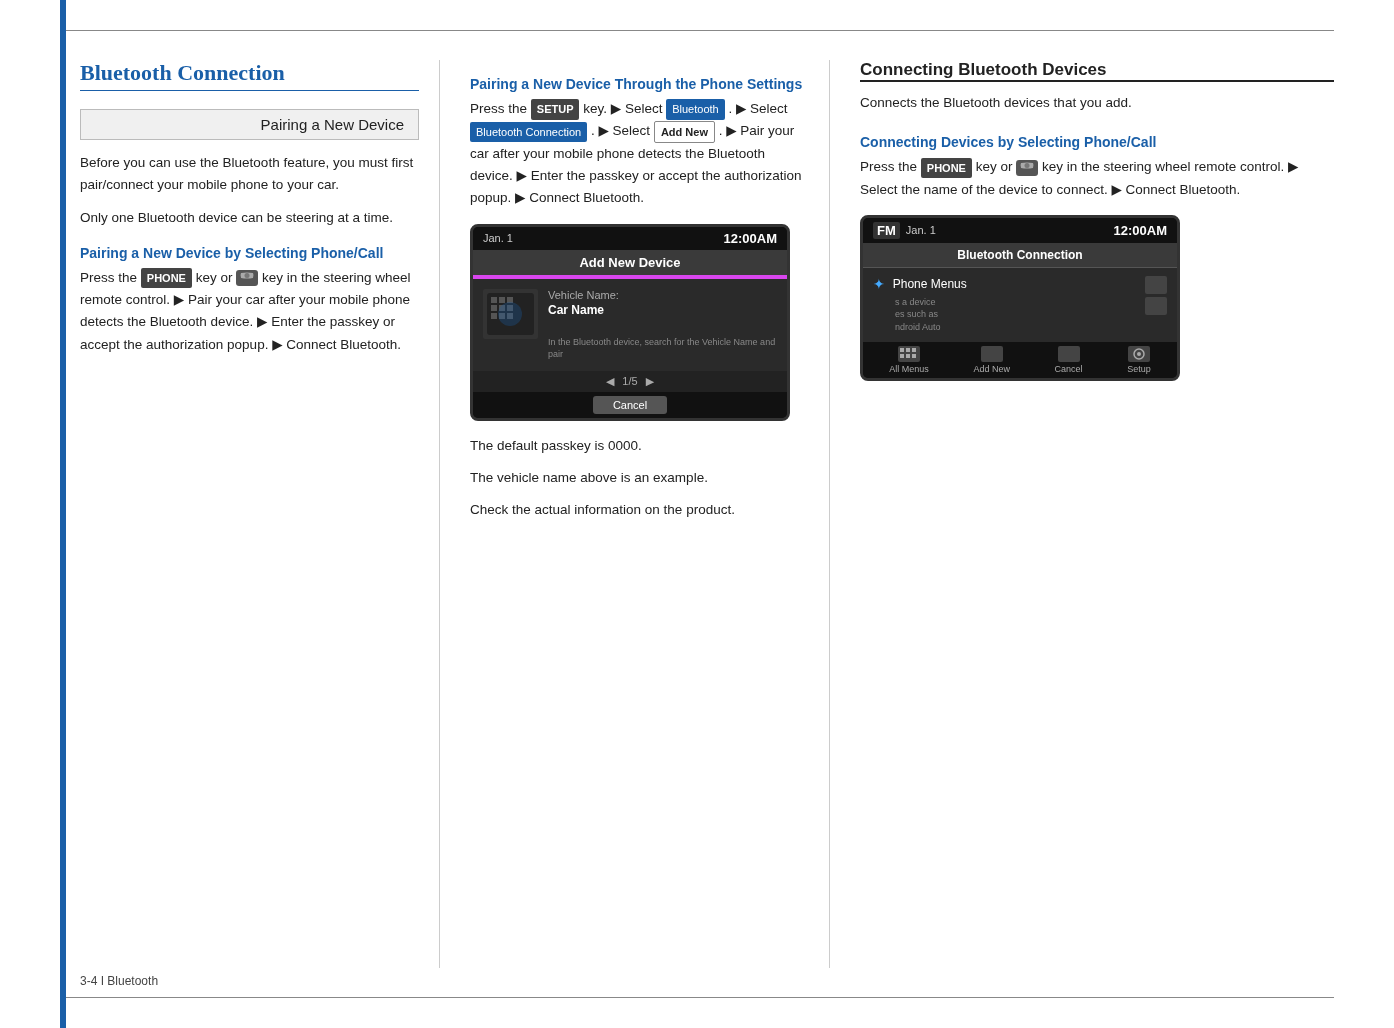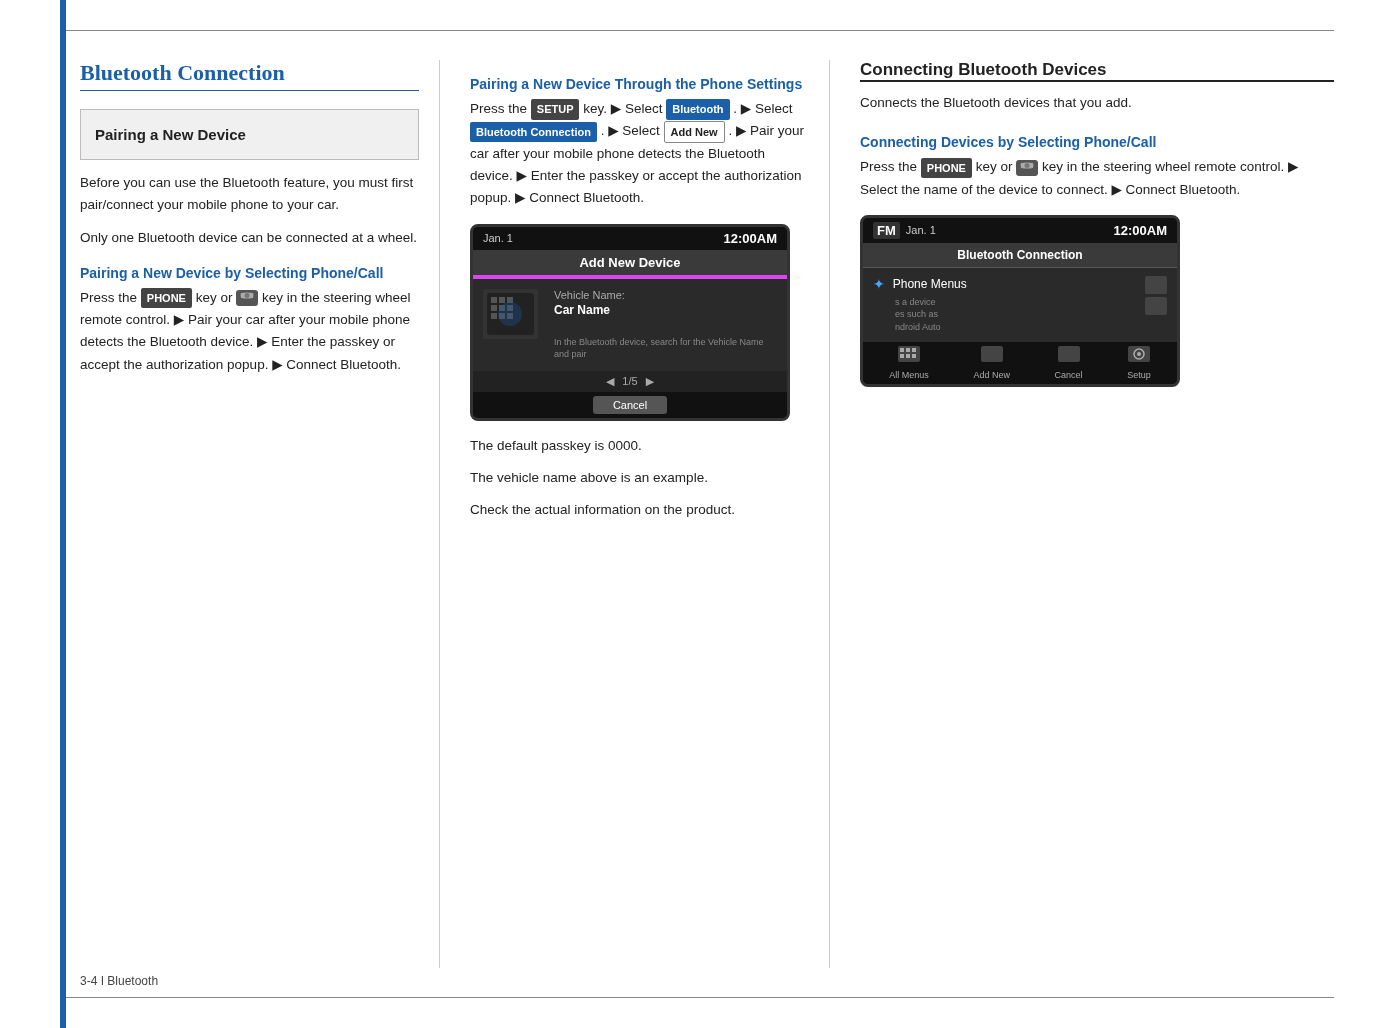--- a/index.html
+++ b/index.html
@@ -84,25 +84,26 @@
       border-bottom: 1px solid #1a5fa8;
       padding-bottom: 4px;
       margin-bottom: 18px;
       font-family: Georgia, serif;
     }
 
     
     .subsection-box {
       background: #f0f0f0;
       border: 1px solid #bbb;
-      padding: 16px 14px;
+      padding: 6px 14px;
       margin-bottom: 12px;
       font-size: 15px;
-      font-weight: bold;
+      font-weight: normal;
       color: #222;
+      text-align: right;
     }
 
     .body-text {
       font-size: 13.5px;
       line-height: 1.65;
       color: #222;
       margin-bottom: 10px;
     }
 
     .subsection-title {
@@ -124,21 +125,21 @@
       font-weight: bold;
       vertical-align: middle;
     }
     .badge-blue {
       display: inline-block;
       background: #1a5fa8;
       color: #fff;
       font-size: 11px;
       padding: 1px 6px;
       border-radius: 2px;
-      font-weight: bold;
+      font-weight: normal;
       vertical-align: middle;
       text-align: right;
     }
     .badge-outline {
       display: inline-block;
       background: #fff;
       color: #222;
       font-size: 11px;
       padding: 1px 6px;
       border-radius: 2px;
@@ -184,21 +185,21 @@
       color: #fff;
       text-align: center;
       padding: 5px;
       font-size: 13px;
       font-weight: bold;
       border-bottom: 4px solid #d946ef;
     }
     .screen-content {
       display: flex;
       padding: 10px;
-      gap: 16px;
+      gap: 10px;
     }
     .screen-sidebar {
       width: 55px;
       display: flex;
       flex-direction: column;
       gap: 4px;
     }
     .screen-sidebar-item {
       background: #444;
       height: 14px;
@@ -307,21 +308,21 @@
     .bt-footer {
       background: #111;
       display: flex;
       justify-content: space-around;
       padding: 4px;
     }
     .bt-footer-item {
       display: flex;
       flex-direction: column;
       align-items: center;
-      gap: 8px;
+      gap: 2px;
     }
     .bt-footer-icon {
       width: 22px;
       height: 16px;
       background: #444;
       border-radius: 2px;
     }
     .bt-footer-label {
       color: #aaa;
       font-size: 9px;
@@ -371,21 +372,21 @@
 <div class="content">
 
   <div class="col-left">
     <div class="main-title">Bluetooth Connection</div>
 
     <div class="subsection-box">
       <span>Pairing a New Device</span>
     </div>
 
     <p class="body-text">Before you can use the Bluetooth feature, you must first pair/connect your mobile phone to your car.</p>
-    <p class="body-text">Only one Bluetooth device can be connected at a wheel.</p>
+    <p class="body-text">Only one Bluetooth device can be steering at a time.</p>
 
     <div class="subsection-title">
       <span>Pairing a New Device by Selecting Phone/Call</span>
     </div>
 
     <p class="body-text">
       <span>Press the</span>
       <span class="badge">PHONE</span>
       <span>key or</span>
       

